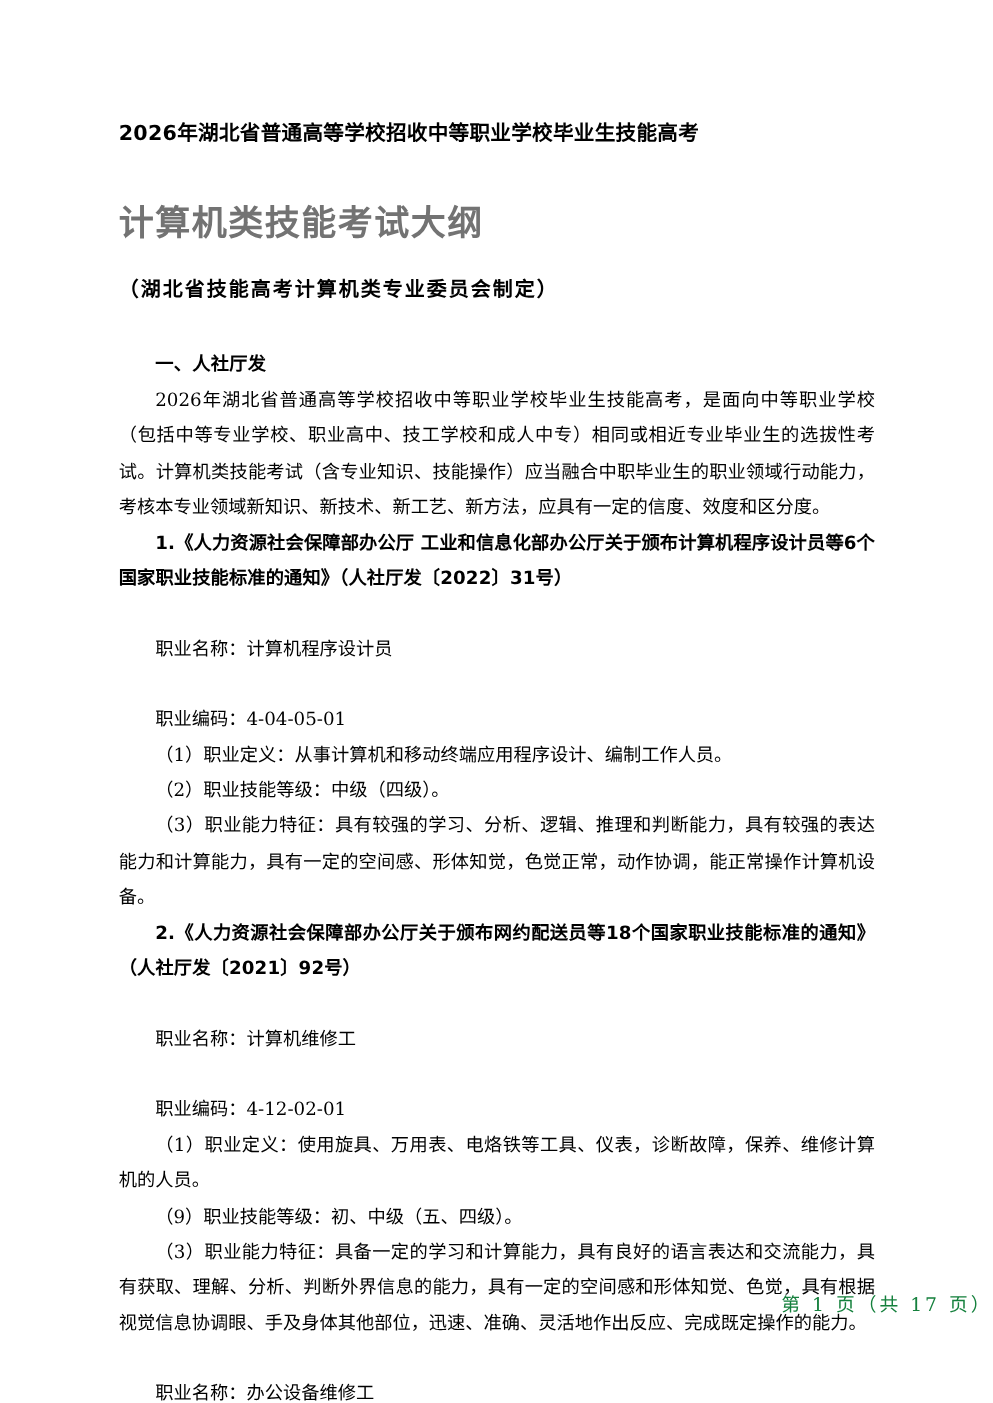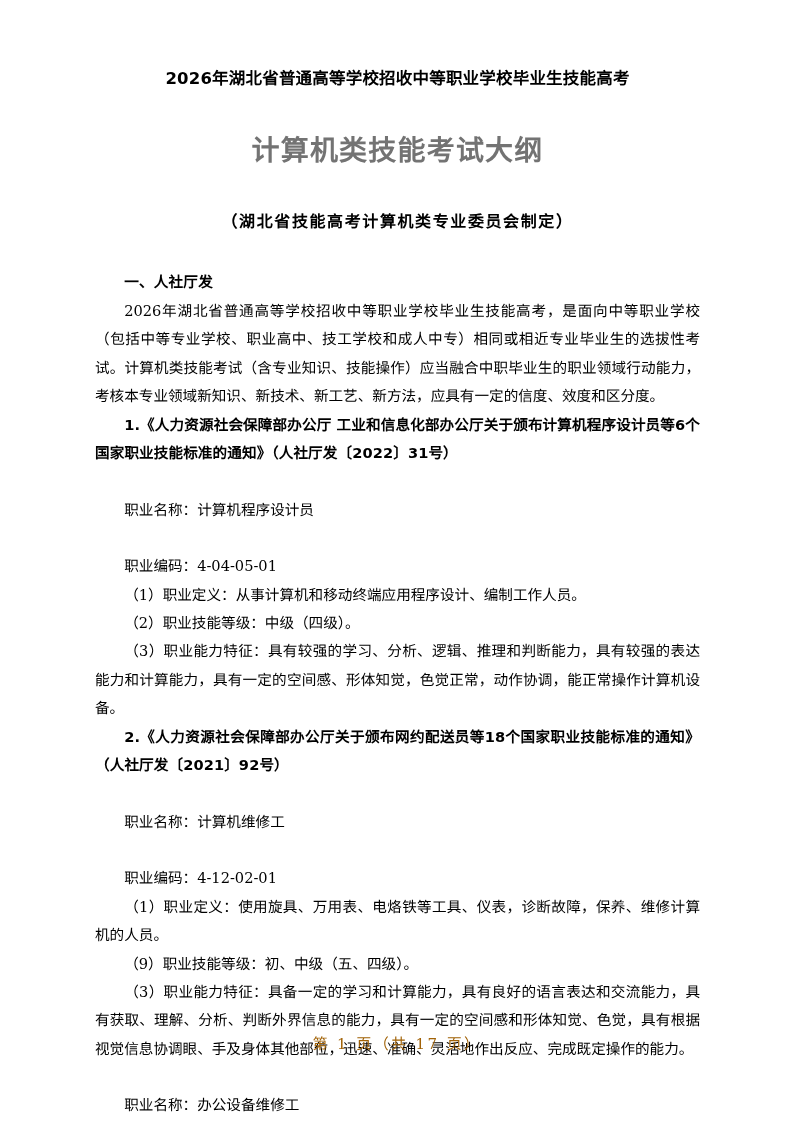--- a/index.html
+++ b/index.html
@@ -21,22 +21,22 @@
   }
   .content {
     position: absolute;
     left: 95px;
     top: 0;
     width: 605px;
   }
 
   
   .title-block {
-    padding-top: 68px;
-    text-align: center;
+    padding-top: 96px;
+    text-align: left;
   }
   .doc-supertitle {
     font-family: "DejaVu Sans", "Liberation Sans", sans-serif;
     font-size: 16.5px;
     font-weight: bold;
     line-height: 1.35;
     letter-spacing: 0.2px;
     color: #000;
   }
   .doc-title {
@@ -47,21 +47,21 @@
     letter-spacing: 1.2px;
     margin-top: 43px;
     color: #737373;
   }
   .doc-subtitle {
     font-family: "DejaVu Serif", "Liberation Serif", serif;
     font-size: 16px;
     font-weight: bold;
     line-height: 1.3;
     letter-spacing: 1.6px;
-    margin-top: 42px;
+    margin-top: 24px;
     color: #000;
   }
 
   
   .body-block {
     margin-top: 36px;
     font-size: 14.6px;
     line-height: 1.95;
     text-align: justify;
     text-justify: inter-ideograph;
@@ -90,25 +90,25 @@
     line-height: 1.95;
     margin-top: 28px;
   }
 
   
   .footer {
     position: absolute;
     left: 0;
     right: 0;
     top: 1032px;
-    text-align: center;
+    text-align: right;
     font-family: "DejaVu Serif", "Liberation Serif", serif;
     font-size: 15px;
     letter-spacing: 2.4px;
-    color: #a16207;
+    color: #15803d;
   }
 </style>
 </head>
 <body>
 
 <div class="page">
 
   <div class="content">
 
     <div class="title-block">

